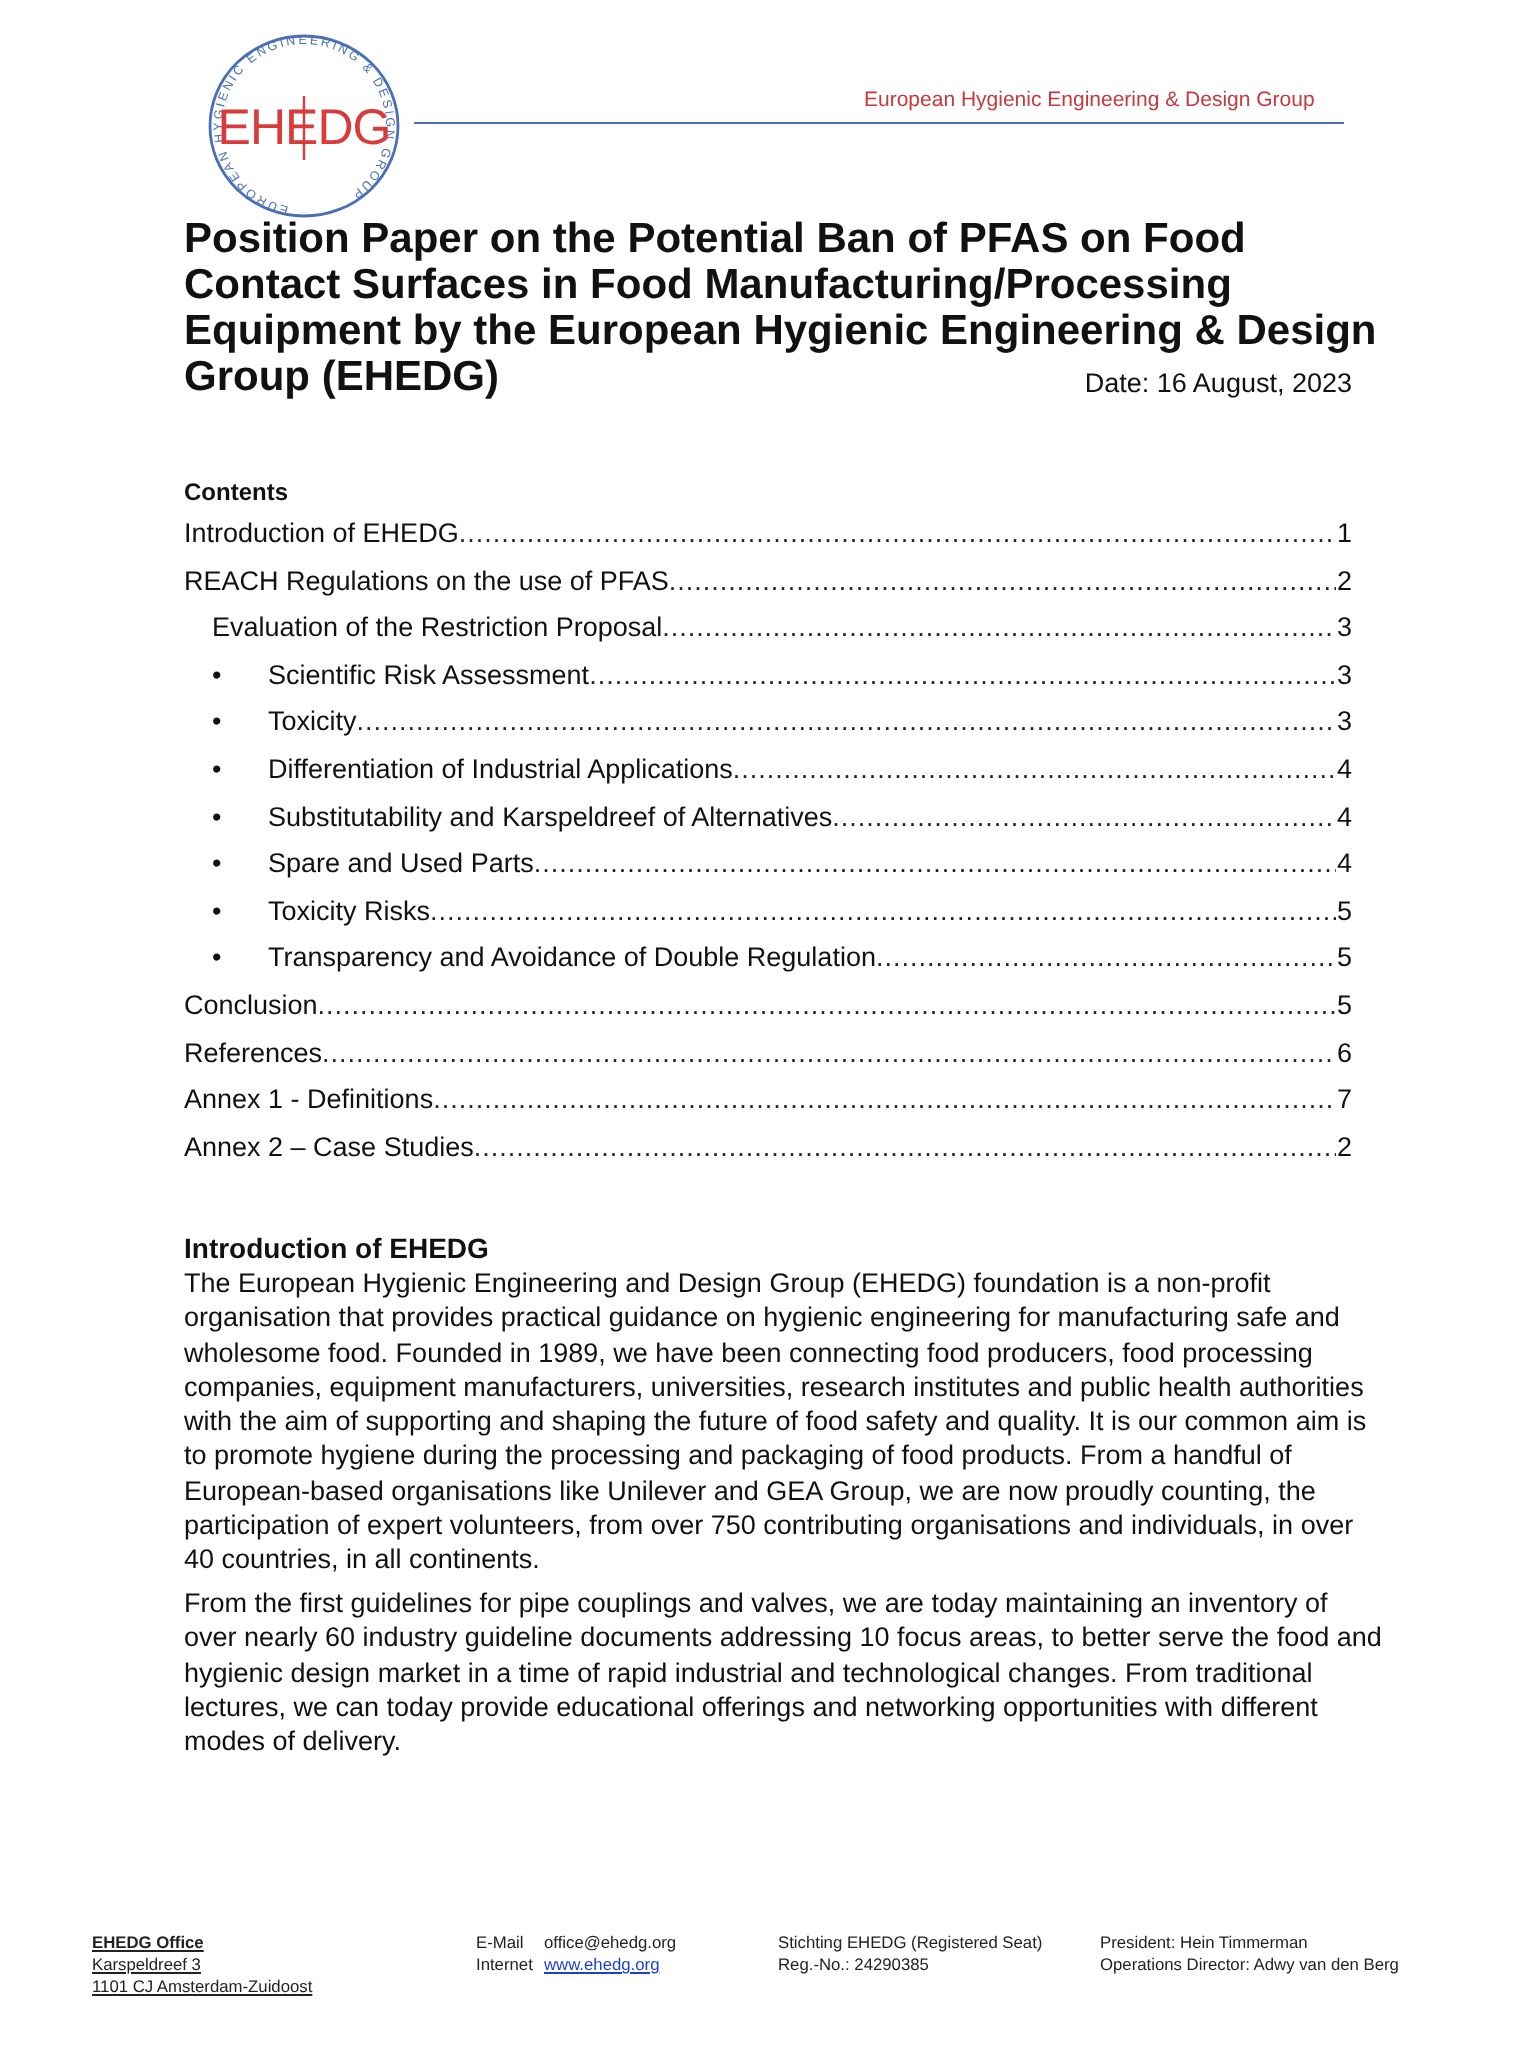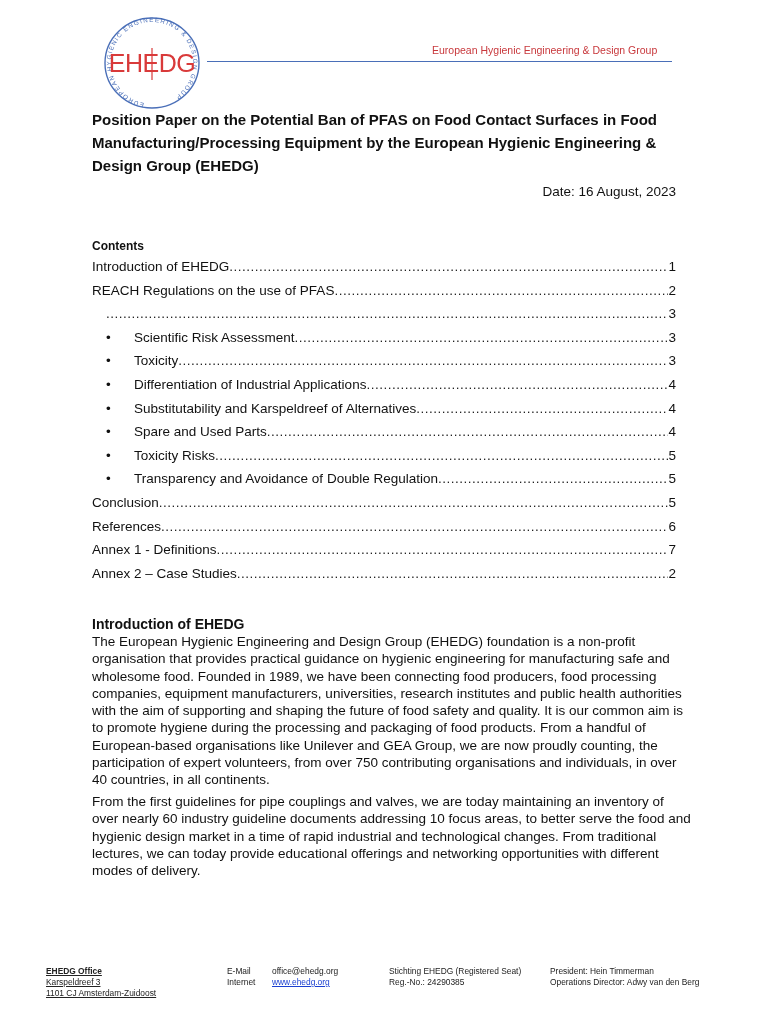--- a/index.html
+++ b/index.html
@@ -1,21 +1,21 @@
 <!DOCTYPE html>
 <html><head>
   <meta charset="utf-8">
   <style>
     html, body { margin: 0; padding: 0; background: #ffffff; }
     body { width: 768px; height: 1024px; position: relative; overflow: hidden;
            font-family: "Liberation Sans", sans-serif; color: #111; }
     .logo { position: absolute; left: 100px; top: 14px; width: 104px; height: 98px; }
     .header-text { position: absolute; left: 432px; top: 44px; font-size: 10.5px; color: #c8383c; }
     .header-line { position: absolute; left: 207px; top: 61px; width: 465px; height: 1px; background: #4a6fb8; }
-    .title { position: absolute; left: 92px; top: 108px; width: 600px; font-weight: bold; font-size: 15px; line-height: 23px; color: #111; }
+    .title { position: absolute; left: 92px; top: 108px; width: 600px; font-weight: bold; font-size: 21px; line-height: 23px; color: #111; }
     .date { position: absolute; right: 92px; top: 184px; font-size: 13.5px; }
     .contents-heading { position: absolute; left: 92px; top: 239px; font-weight: bold; font-size: 12px; }
     .toc { position: absolute; left: 92px; top: 257px; width: 584px; }
     .toc-row { display: flex; align-items: baseline; height: 23.6px; font-size: 13.5px; line-height: 20px; }
     .toc-row.l1 { padding-left: 14px; }
     .toc-row.l2 { padding-left: 14px; }
     .bullet { width: 28px; flex: none; }
     .toc-label { white-space: nowrap; flex: none; }
     .toc-dots { flex: 1; overflow: hidden; white-space: nowrap; letter-spacing: 0.5px; color: #222; }
     .toc-dots::before { content: "................................................................................................................................................................................................................"; }
@@ -56,20 +56,21 @@
       <span class="toc-label">Introduction of EHEDG</span>
       <span class="toc-dots"></span>
       <span class="toc-page">1</span>
     </div>
     <div class="toc-row">
       <span class="toc-label">REACH Regulations on the use of PFAS</span>
       <span class="toc-dots"></span>
       <span class="toc-page">2</span>
     </div>
     <div class="toc-row l1">
+      <span class="toc-label">Evaluation of the Restriction Proposal</span>
       <span class="toc-dots"></span>
       <span class="toc-page">3</span>
     </div>
     <div class="toc-row l2">
       <span class="bullet">•</span>
       <span class="toc-label">Scientific Risk Assessment</span>
       <span class="toc-dots"></span>
       <span class="toc-page">3</span>
     </div>
     <div class="toc-row l2">
@@ -134,21 +135,21 @@
 <div class="para p1">The European Hygienic Engineering and Design Group (EHEDG) foundation is a non-profit organisation that provides practical guidance on hygienic engineering for manufacturing safe and wholesome food. Founded in 1989, we have been connecting food producers, food processing companies, equipment manufacturers, universities, research institutes and public health authorities with the aim of supporting and shaping the future of food safety and quality. It is our common aim is to promote hygiene during the processing and packaging of food products. From a handful of European-based organisations like Unilever and GEA Group, we are now proudly counting, the participation of expert volunteers, from over 750 contributing organisations and individuals, in over 40 countries, in all continents.</div>
 <div class="para p2">
   <div>From the first guidelines for pipe couplings and valves, we are today maintaining an inventory of over nearly 60 industry guideline documents addressing 10 focus areas, to better serve the food and hygienic design market in a time of rapid industrial and technological changes. From traditional lectures, we can today provide educational offerings and networking opportunities with different modes of delivery.</div>
 </div>
 
 <div class="footer" style="left:46px;text-decoration:underline;">
   <div><b>EHEDG Office</b></div>
   <div>Karspeldreef 3</div>
   <div>1101 CJ Amsterdam-Zuidoost</div>
 </div>
-<div class="footer" style="left:227px;">
+<div class="footer" style="left:238px;">
   <div>E-Mail</div>
   <div>Internet</div>
 </div>
 <div class="footer" style="left:272px;">
   <div>office@ehedg.org</div>
   <div><a>www.ehedg.org</a></div>
 </div>
 <div class="footer" style="left:389px;">
   <div>Stichting EHEDG (Registered Seat)</div>
   <div>Reg.-No.: 24290385</div>

